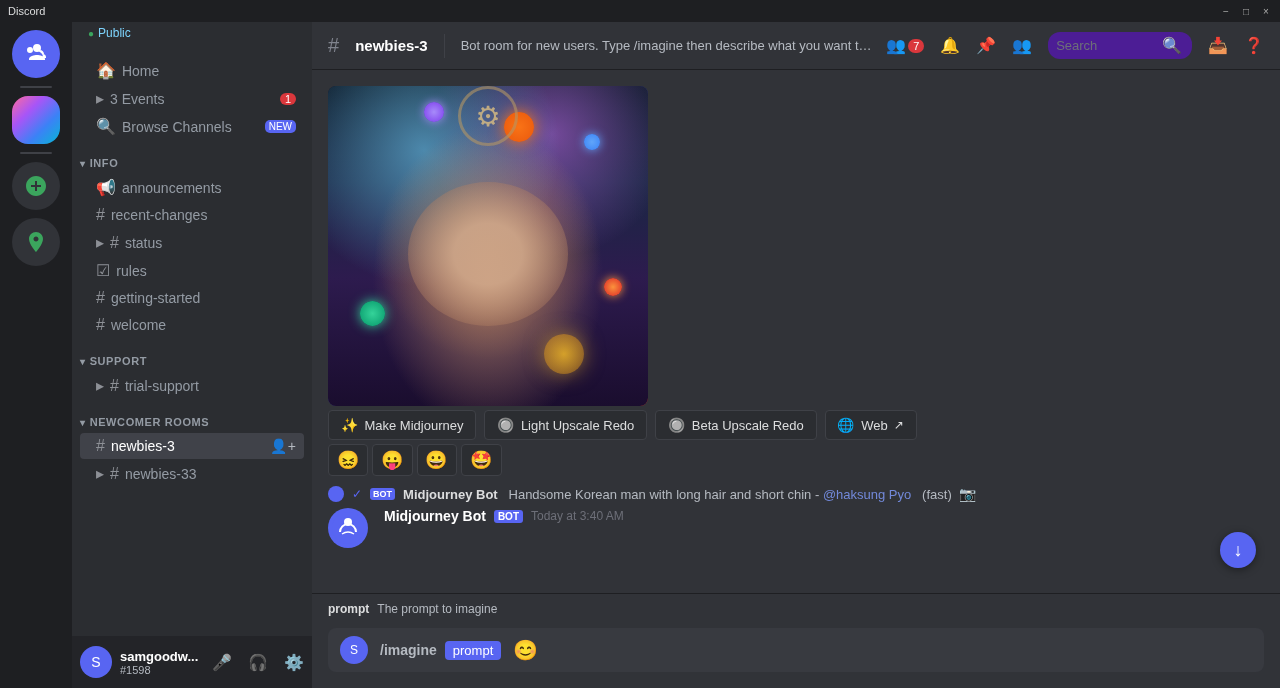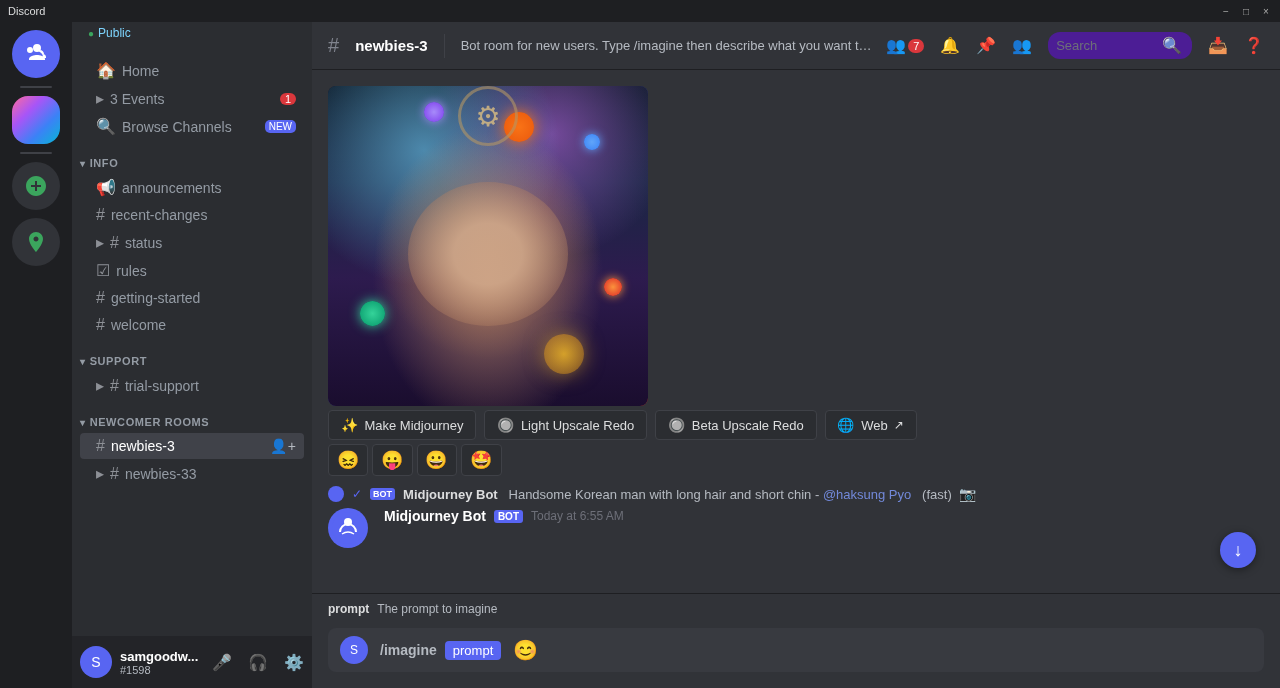--- a/index.html
+++ b/index.html
@@ -697,21 +697,21 @@
               <circle cx="16" cy="16" r="16" fill="#5865f2"></circle>
               <path d="M8 20c0-4.4 3.6-8 8-8s8 3.6 8 8" stroke="white" stroke-width="2" fill="none"></path>
               <circle cx="16" cy="10" r="4" fill="white"></circle>
               <path d="M10 22 Q16 18 22 22" stroke="white" stroke-width="1.5" fill="none"></path>
             </svg>
           </div>
           <div class="message-content">
             <div class="message-header">
               <span class="message-username">Midjourney Bot</span>
               <span class="bot-badge">BOT</span>
-              <span class="message-timestamp">Today at 6:55 AM</span>
+              <span class="message-timestamp">Today at 3:40 AM</span>
             </div>
           </div>
         </div>
 
       </div>
 
       <div class="prompt-area">
         <div class="prompt-label">
           <span>prompt</span>
           <span>The prompt to imagine</span>

